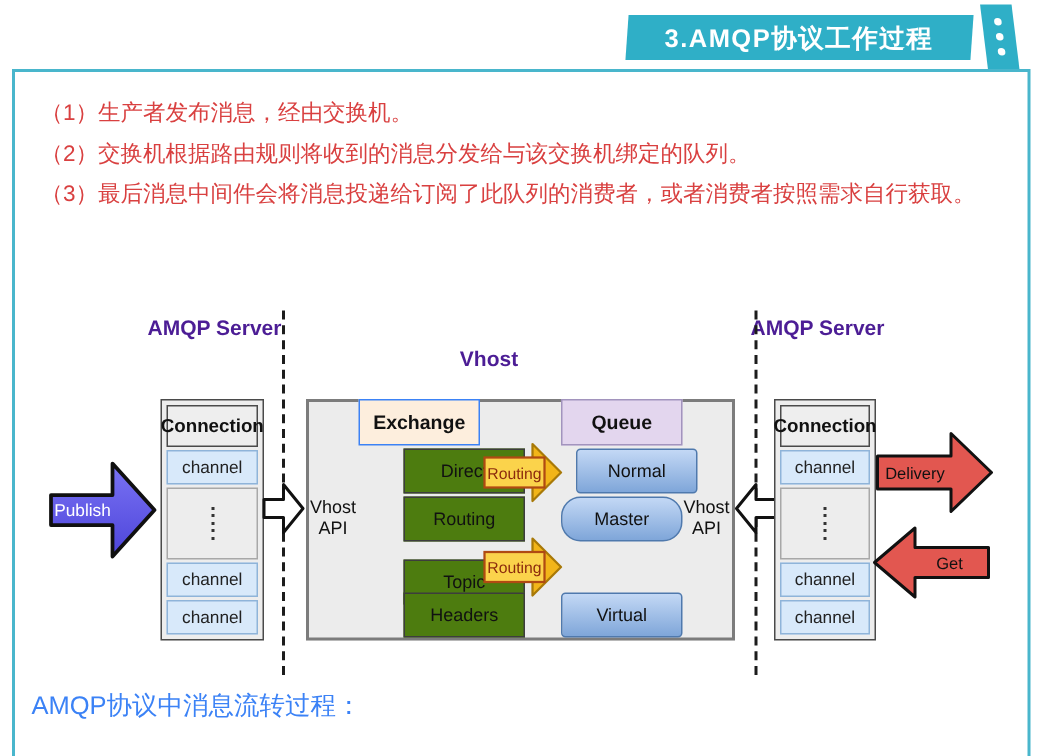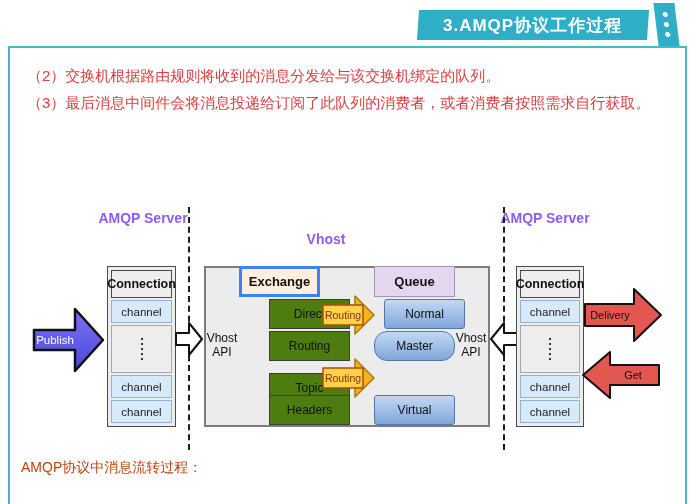--- a/index.html
+++ b/index.html
@@ -30,37 +30,37 @@
     position:absolute; left:8px; top:46px; width:679px; height:470px;
     border:2px solid #49b6cc; background:#ffffff;
   }
   .intro {
     position:absolute; left:12px; top:62px; width:672px;
     font-size:15px; line-height:27px; color:#d94040;
   }
   .intro p { text-indent:15px; margin:0; }
   .footer-text {
     position:absolute; left:21px; top:459px;
-    font-size:14px; color:#c2410c;
+    font-size:17px; color:#3b82f6;
   }
   
   .diagram { position:absolute; inset:0; pointer-events:none; }
-  .diag-title { position:absolute; font-weight:bold; font-size:14px; line-height:17px; color:#8b5cf6; text-align:center; }
+  .diag-title { position:absolute; font-weight:bold; font-size:14px; line-height:17px; color:#4c1d95; text-align:center; }
   .dash-line { position:absolute; width:0; border-left:2px dashed #1c1c1c; }
   .vhost-box {
     position:absolute; left:204px; top:266px; width:286px; height:161px;
     background:#ececec; border:2px solid #7c7c7c;
   }
   .api-label { position:absolute; width:36px; font-weight:normal; font-size:12px; line-height:14px; color:#111; text-align:center; }
   .col-header {
     position:absolute; height:31px; width:81px;
     display:flex; align-items:center; justify-content:center;
     font-weight:bold; font-size:13px; color:#111;
   }
-  .ex-header { background:#fdeedd; border:3px solid #3b82f6; }
+  .ex-header { background:#fdeedd; border:1px solid #3b82f6; }
   .q-header  { background:#e3d6ee; border:1.5px solid #a294bd; }
   .diag-row {
     position:absolute; width:81px; height:30px;
     display:flex; align-items:center; justify-content:center;
     font-size:12px; color:#111;
   }
   .ex-row { background:#4d7c0f; border:1.5px solid #3d3d3d;margin-left:30px; }
   .q-row  {
     background:linear-gradient(#c3d8f5,#7fa6d9);
     border:1px solid #4f79ad; border-radius:3px;
@@ -101,20 +101,21 @@
   </div>
   <div class="dots-bar">
     <i></i>
     <i></i>
     <i></i>
   </div>
 
   <div class="content-box"></div>
 
   <div class="intro">
+    <p>（1）生产者发布消息，经由交换机。</p>
     <p>（2）交换机根据路由规则将收到的消息分发给与该交换机绑定的队列。</p>
     <p>（3）最后消息中间件会将消息投递给订阅了此队列的消费者，或者消费者按照需求自行获取。</p>
   </div>
 
   <div class="diagram">
 
     <div class="diag-title" style="left:98px;top:210px;width:90px;">AMQP Server</div>
     <div class="diag-title" style="left:256px;top:231px;width:140px;">Vhost</div>
     <div class="diag-title" style="left:500px;top:210px;width:90px;">AMQP Server</div>
 

